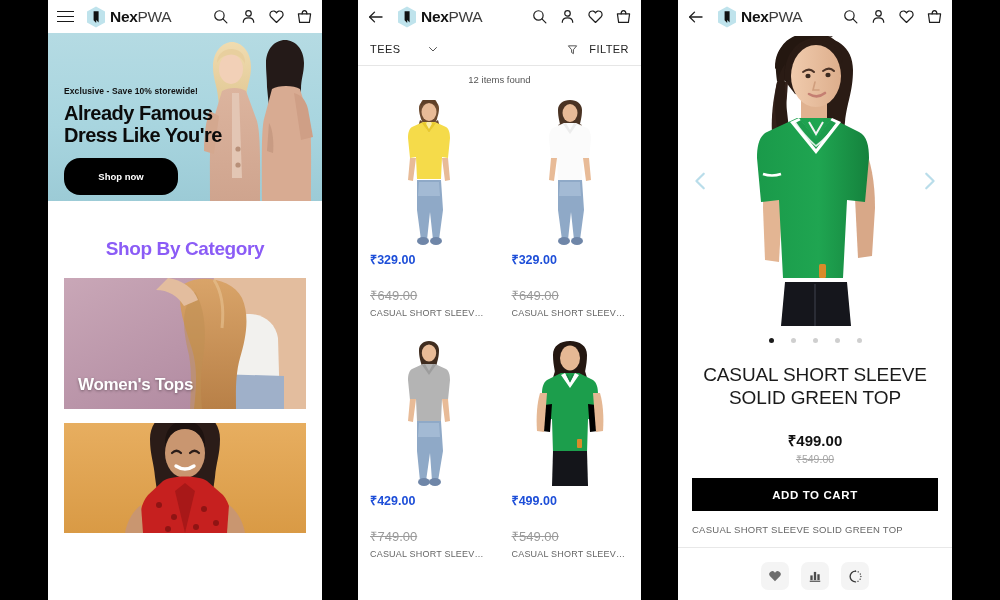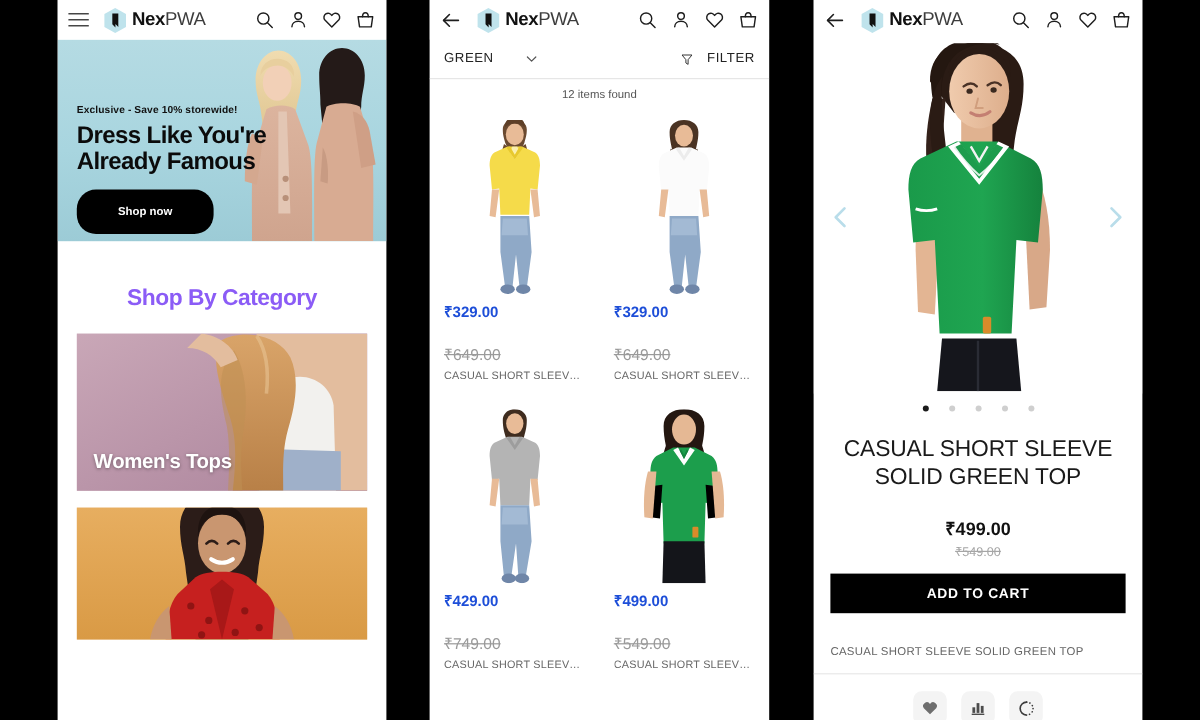--- a/index.html
+++ b/index.html
@@ -105,21 +105,21 @@
   .dots { display: flex; justify-content: center; gap: 17px; padding: 10px 0 4px; }
   .dot { width: 5px; height: 5px; border-radius: 50%; background: #cfcfcf; cursor: pointer; }
   .dot.active { background: #1b1b1b; }
   .pdp-title {
     text-align: center; font-size: 19px; color: #1a1a1a; line-height: 1.22;
     padding: 16px 16px 0; font-weight: 400; letter-spacing: -.1px;
   }
   .pdp-price { text-align: center; font-size: 15px; font-weight: 700; color: #111; margin-top: 21px; }
   .pdp-price-old { text-align: center; font-size: 10.5px; color: #a6a6a6; text-decoration: line-through; margin-top: 2px; }
   .addcart {
-    margin: 12px 14px 14px; height: 33px; background: #000; color: #fff;
+    margin: 12px 14px 0; height: 33px; background: #000; color: #fff;
     font-size: 11.5px; font-weight: 700; letter-spacing: .6px;
     display: flex; align-items: center; justify-content: center; cursor: pointer; border: none; width: calc(100% - 28px);
     font-family: "Liberation Sans", sans-serif;
   }
   .pdp-sub {
     font-size: 9.5px; color: #666; letter-spacing: .25px;
     padding: 13px 14px 12px; border-bottom: 1px solid #e8e8e8;
   }
   .actionrow { display: flex; justify-content: center; gap: 12px; padding: 14px 0; }
   .abtn {
@@ -194,22 +194,22 @@
         <path d="M46 58c7-4 18-4 24 0l11 30c4 14 3 50 3 80H34c0-32-1-66 3-80z" fill="url(#coat)"></path>
         <path d="M56 60h7l3 85h-10z" fill="#e3c6b4"></path>
         <circle cx="62" cy="116" r="2.6" fill="#b89079"></circle>
         <circle cx="62" cy="132" r="2.6" fill="#b89079"></circle>
         <path d="M34 78c-4 8-6 24-6 40l10 3 5-38z" fill="#d4a88f"></path>
       </svg>
 
       <div class="hero-copy">
         <div class="hero-kicker">Exclusive - Save 10% storewide!</div>
         <div class="hero-title">
+          <div>Already Famous</div>
           <div>Dress Like You're</div>
-          <div>Already Famous</div>
         </div>
         <button class="hero-btn">Shop now</button>
       </div>
     </div>
 
     <div class="section-title">Shop By Category</div>
 
     <div class="cat-list">
       <div class="cat-card c1">
         <svg class="cat-art" viewBox="0 0 242 131" preserveAspectRatio="xMidYMid slice">
@@ -298,21 +298,21 @@
         <svg class="ic" viewBox="0 0 24 24" fill="none" stroke="#1e1e1e" stroke-width="1.7">
             <path d="M3.4 8.4h17.2l-1.7 11.9H5.1z" stroke-linejoin="round"></path>
             <path d="M8.6 8.4c0-3 1.5-4.8 3.4-4.8s3.4 1.8 3.4 4.8" stroke-linecap="round"></path>
           </svg>
       </div>
     </div>
 
 
     <div class="sortbar">
       <div class="sort-left">
-        <span>GREEN</span>
+        <span>TEES</span>
         <svg width="12" height="12" viewBox="0 0 24 24" fill="none" stroke="#555" stroke-width="2" stroke-linecap="round" stroke-linejoin="round">
             <polyline points="5,9 12,16 19,9"></polyline>
           </svg>
       </div>
       <div class="sort-right">
         <svg width="11" height="11" viewBox="0 0 24 24" fill="none" stroke="#333" stroke-width="1.8" stroke-linejoin="round">
             <polygon points="3,4 21,4 14,12.5 14,21 10,18.5 10,12.5"></polygon>
           </svg>
         <span>FILTER</span>
       </div>

